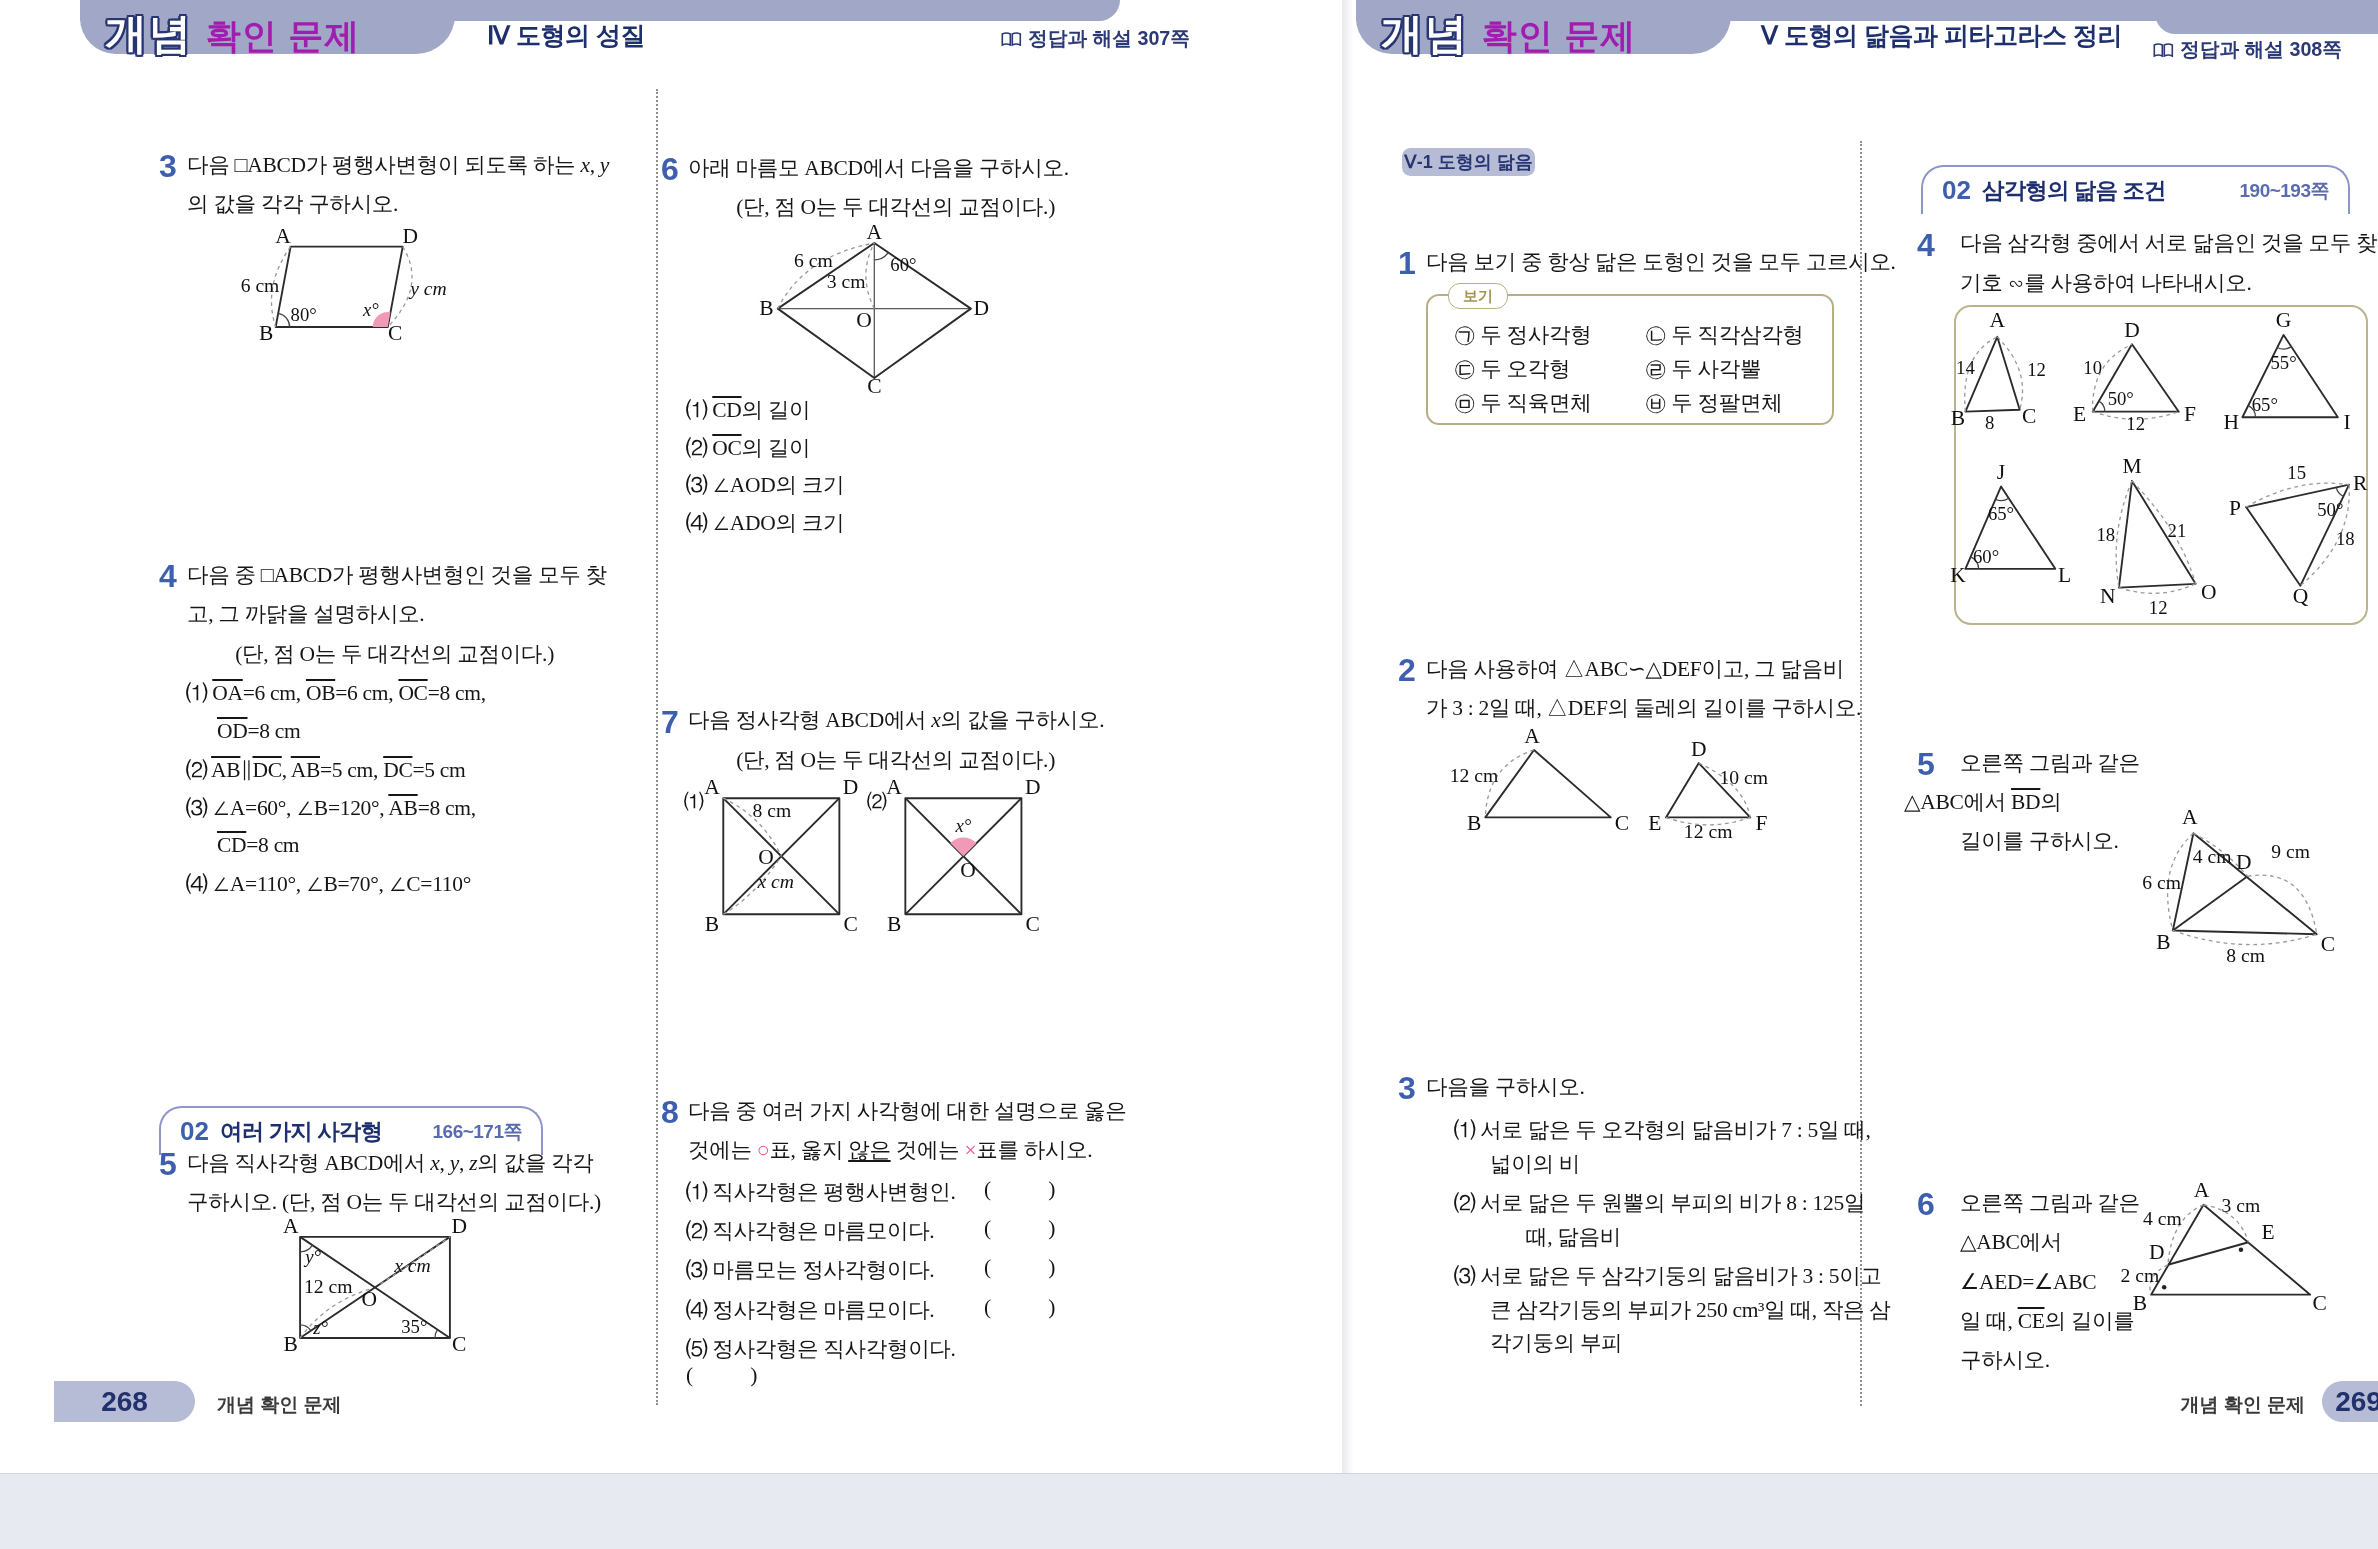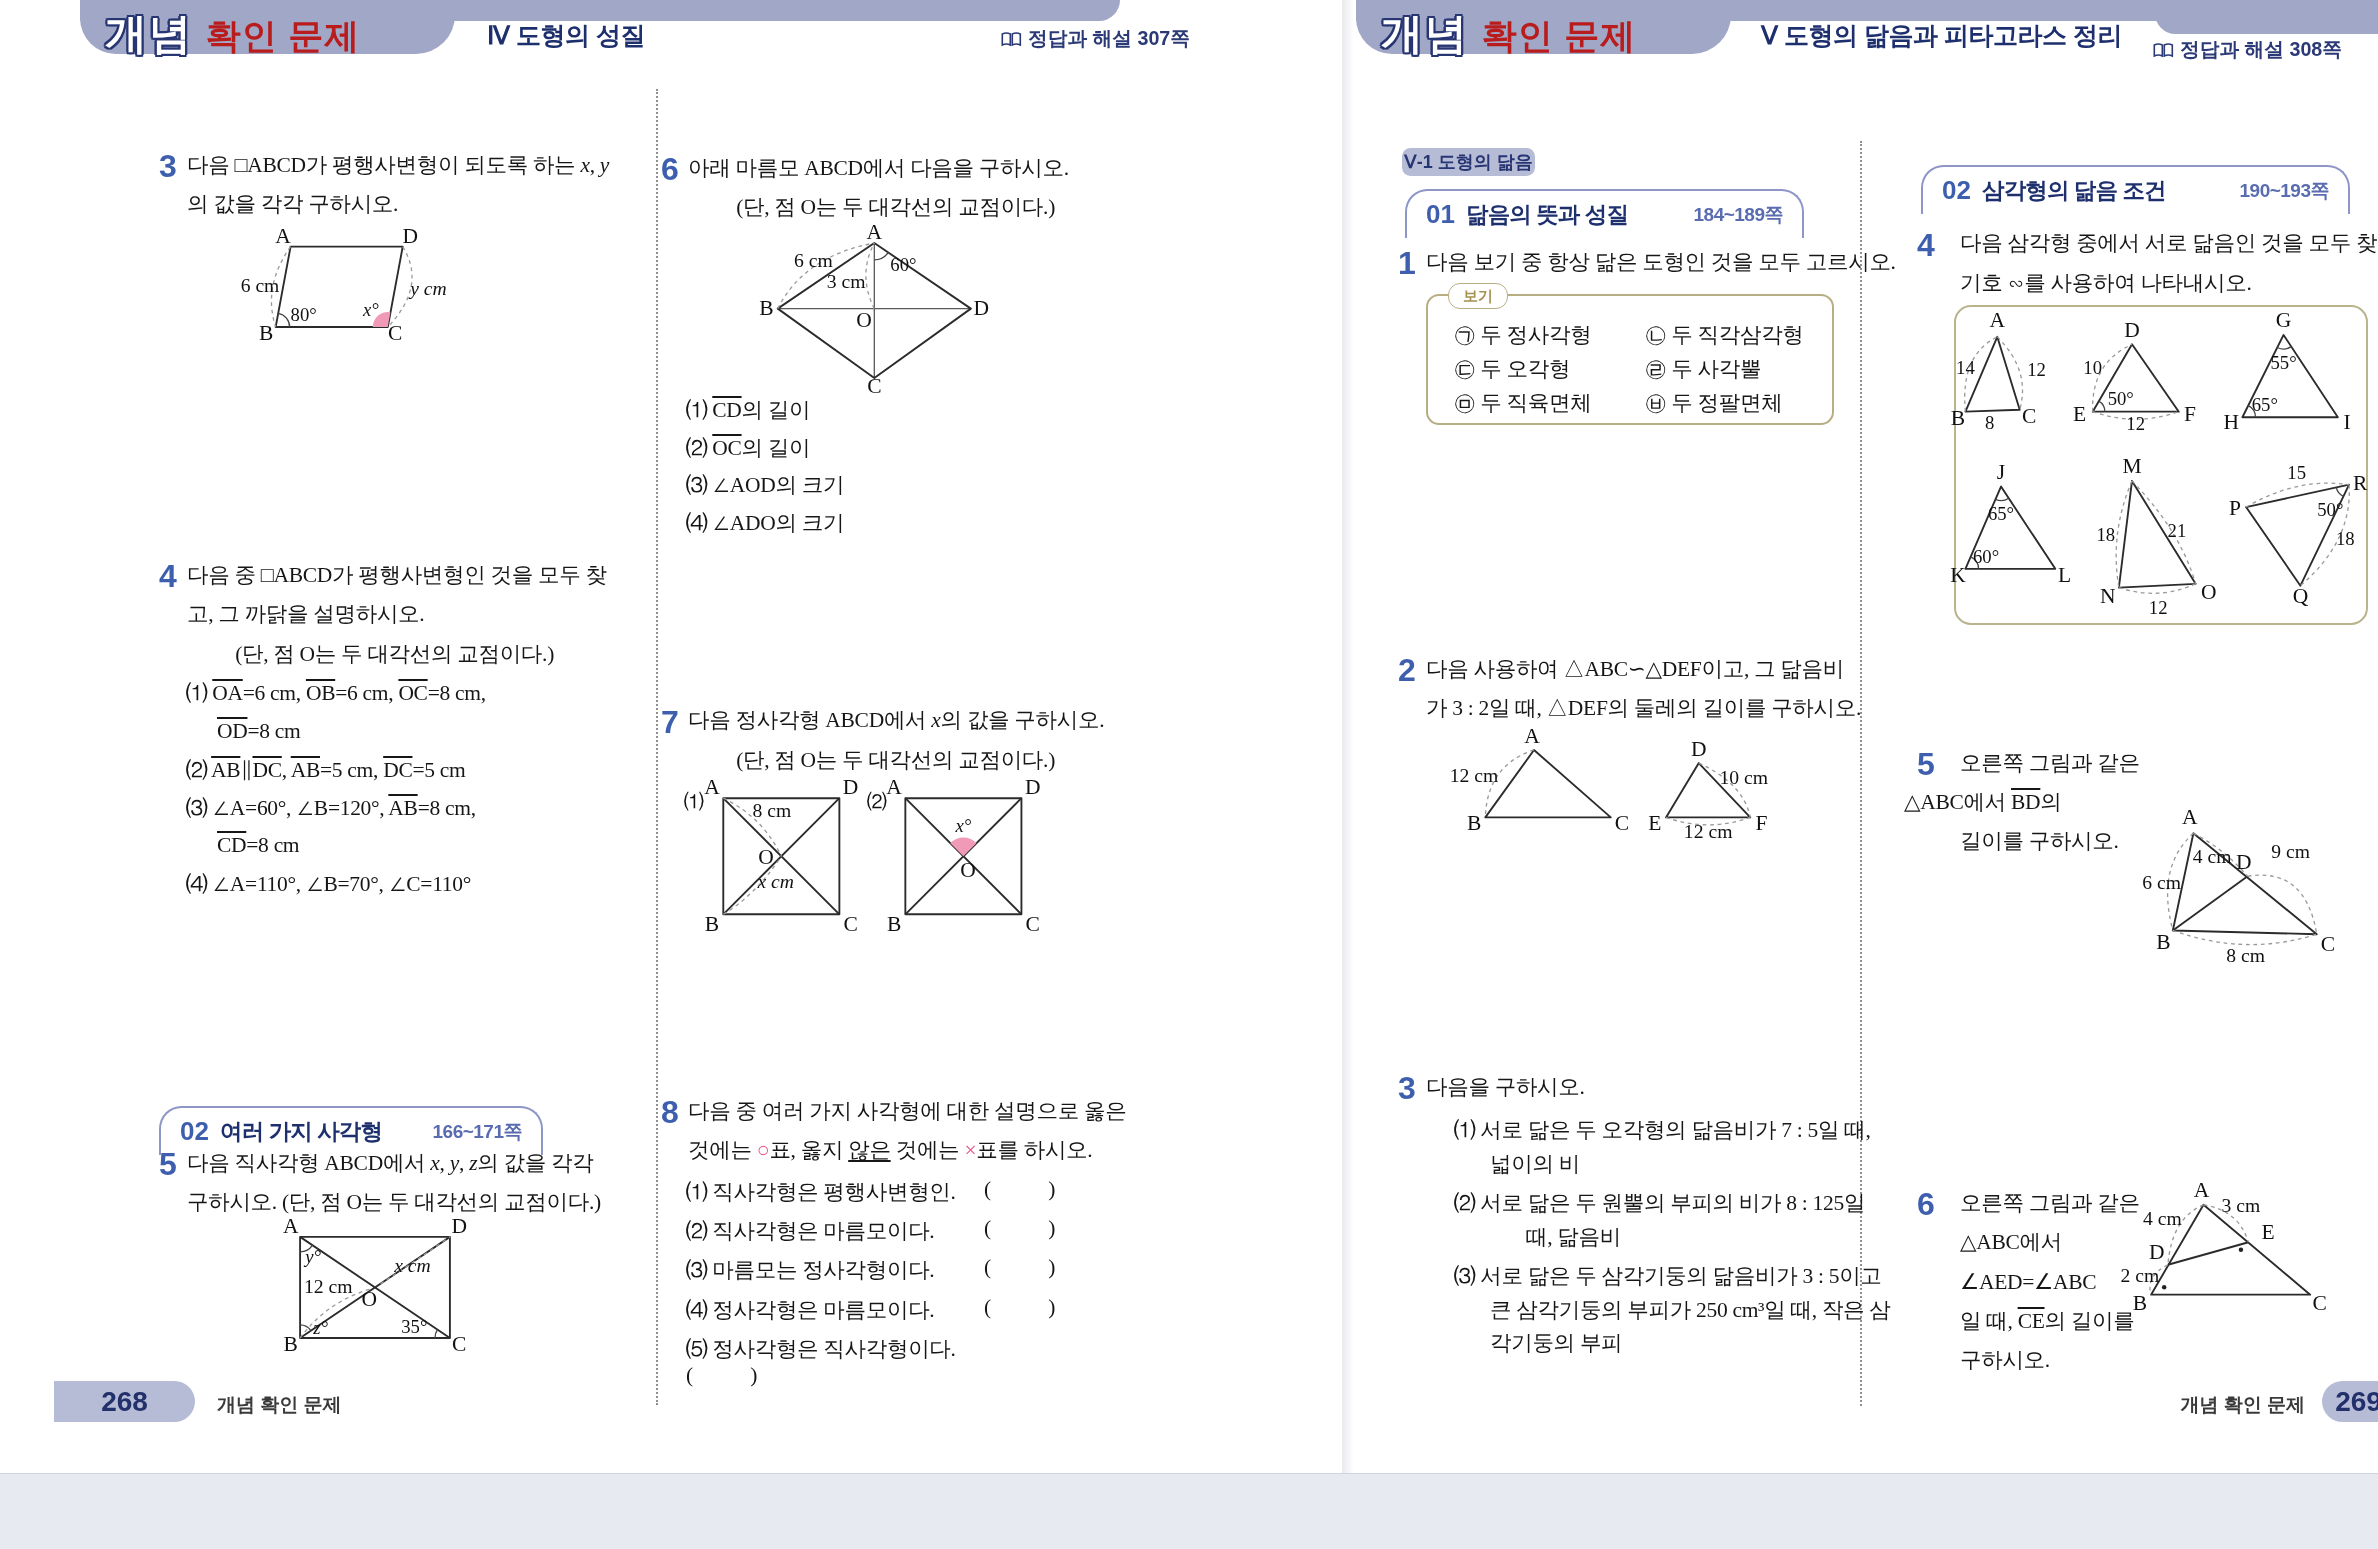--- a/index.html
+++ b/index.html
@@ -4,21 +4,21 @@
 <style>
   html,body{margin:0;padding:0;background:#fff;}
   .spread{position:relative;width:2379px;height:1550px;background:#ffffff;overflow:hidden;
           font-family:"Liberation Serif",serif;color:#161616;}
   
   .band{position:absolute;background:#a1a7c6;}
   .logo{position:absolute;display:flex;align-items:baseline;white-space:nowrap;}
   .logo-a{font:800 42px "Liberation Sans",sans-serif;color:#fff;letter-spacing:1.9px;
           text-shadow:-2.3px 0 #273572,2.3px 0 #273572,0 -2.3px #273572,0 2.3px #273572,
           -1.7px -1.7px #273572,1.7px -1.7px #273572,-1.7px 1.7px #273572,1.7px 1.7px #273572;}
-  .logo-b{font:800 35px "Liberation Sans",sans-serif;color:#b91c1c;margin-left:13px;letter-spacing:0.9px;}
+  .logo-b{font:800 35px "Liberation Sans",sans-serif;color:#a21caf;margin-left:13px;letter-spacing:0.9px;}
   .chapter{position:absolute;font:700 25px "Liberation Sans",sans-serif;color:#1e2f6e;white-space:nowrap;letter-spacing:-0.5px;}
   .answer{position:absolute;font:700 19.7px "Liberation Sans",sans-serif;color:#2b3a76;white-space:nowrap;text-align:right;}
   .answer svg{vertical-align:-2.8px;margin-right:6.6px;}
   
   .num{position:absolute;font:700 32px "Liberation Sans",sans-serif;color:#3e5fae;white-space:nowrap;}
   .t{position:absolute;font-size:21.5px;line-height:1.25;white-space:nowrap;letter-spacing:-0.3px;color:#161616;}
   .r{text-align:right;}
   .mi{font-style:italic;}
   .ol{text-decoration:overline;}
   .pk{color:#e8548b;}
@@ -253,25 +253,20 @@
   </div>
   <div class="tfrow" style="left:686px;top:1334px;width:369px;flex-direction:column;">
     <span>⑸ 정사각형은 직사각형이다.</span>
     <span class="paren">
         <span>(</span>
         <span>)</span>
       </span>
   </div>
 
   <div class="vbadge" style="left:1402px;top:148px;width:133px;height:28px;">Ⅴ-1 도형의 닮음</div>
-  <div class="sec" style="left:1405px;top:189px;width:399px;">
-    <span class="n">01</span>
-    <span class="tt">닮음의 뜻과 성질</span>
-    <span class="pg">184~189쪽</span>
-  </div>
 
   <div class="num" style="left:1398px;top:245px;">1</div>
   <div class="t" style="left:1426px;top:249px;">다음 보기 중 항상 닮은 도형인 것을 모두 고르시오.</div>
 
   <div class="bogi" style="left:1426px;top:294px;width:408px;height:131px;"></div>
   <div class="bogi-tab" style="left:1448px;top:283px;width:58px;height:24px;">보기</div>
   <div class="t" style="left:1454px;top:322px;">㉠ 두 정사각형</div>
   <div class="t" style="left:1645px;top:322px;">㉡ 두 직각삼각형</div>
   <div class="t" style="left:1454px;top:356px;">㉢ 두 오각형</div>
   <div class="t" style="left:1645px;top:356px;">㉣ 두 사각뿔</div>

